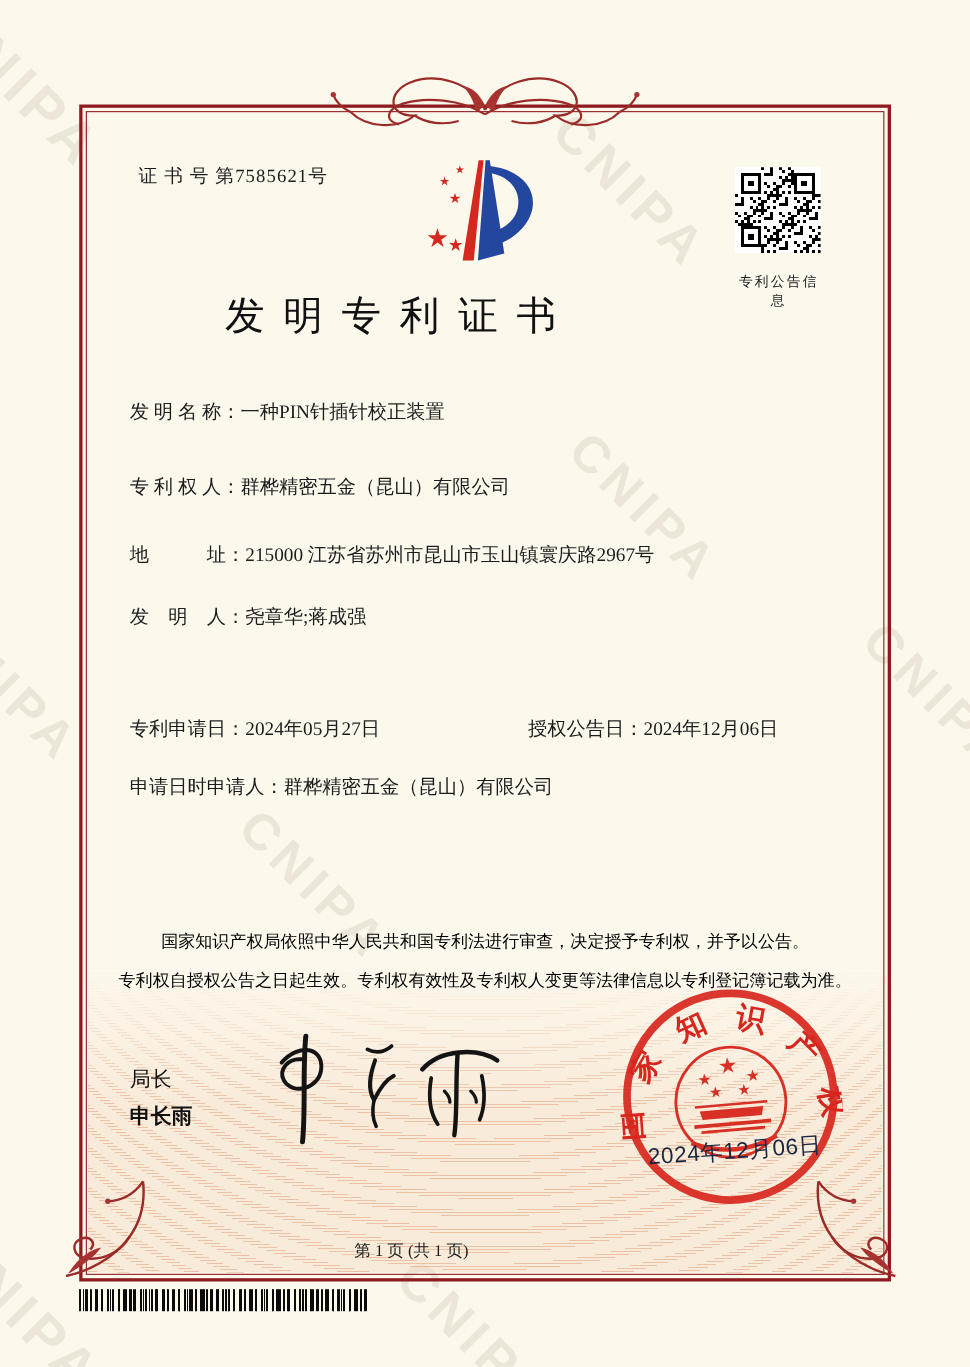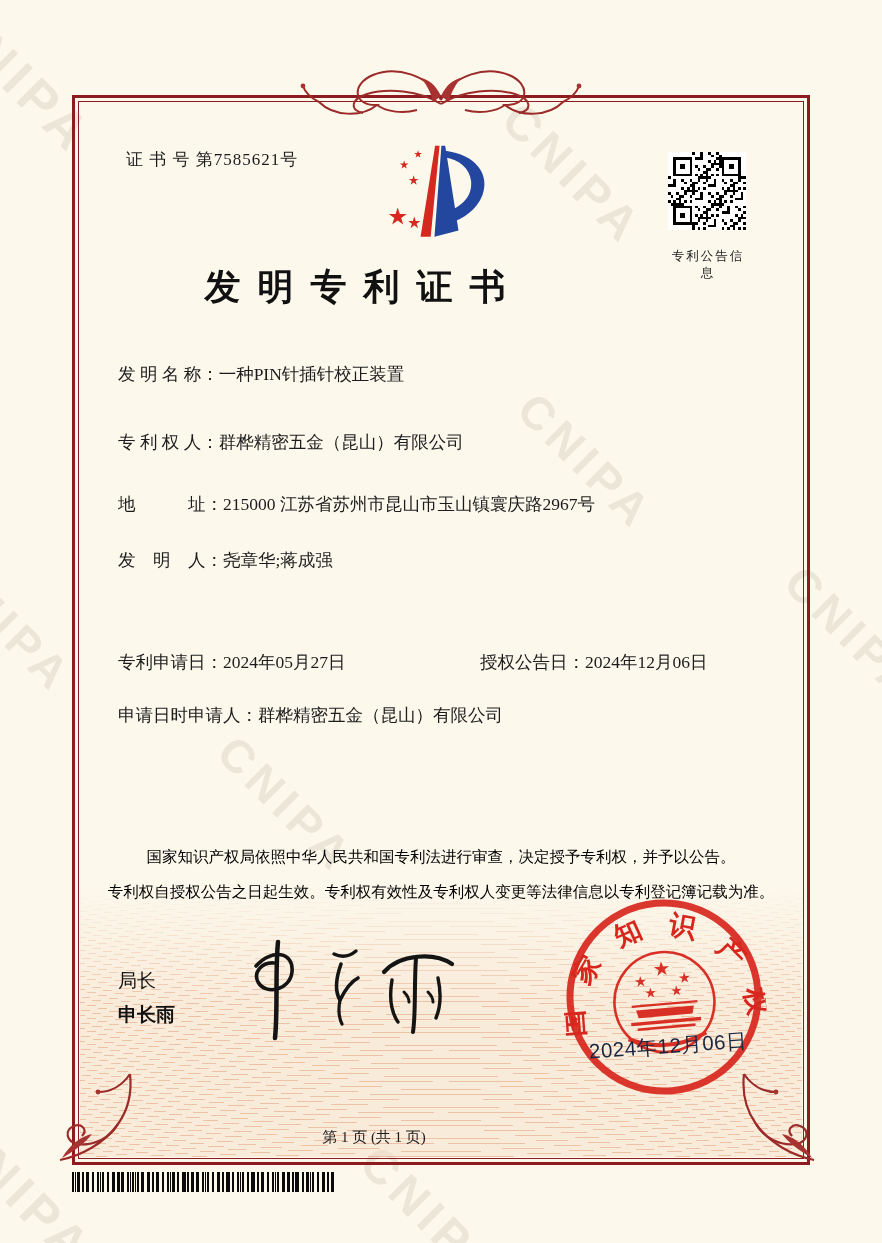--- a/index.html
+++ b/index.html
@@ -37,21 +37,21 @@
   
   .orn{position:absolute;}
   
   .cert-no{position:absolute;left:110px;top:148px;font-size:17px;letter-spacing:1px;margin-left:16px;}
   .logo{position:absolute;left:372px;top:142px;width:130px;height:120px;}
   .qr-wrap{position:absolute;left:668px;top:152px;width:80px;text-align:center;}
   .qr{width:78px;height:78px;background:#fff;display:block;}
   .qr-caption{margin-top:18px;font-size:12.5px;letter-spacing:2px;color:#222;}
   .title{
     position:absolute;left:0;width:710px;top:263px;text-align:center;
-    font-size:36px;font-weight:700;letter-spacing:17px;text-indent:17px;color:#111;
+    font-size:36px;font-weight:400;letter-spacing:17px;text-indent:17px;color:#111;
   }
   
   .row{position:absolute;left:118px;width:660px;font-size:17.5px;white-space:nowrap;}
   .row .lbl{color:#1c1c1c;}
   .row .val{color:#1c1c1c;}
   .row .pair2{position:absolute;left:362px;top:0;}
   
   .notice{
     position:absolute;left:88px;top:840px;width:706px;
     font-size:15.5px;line-height:2.25;color:#000;

